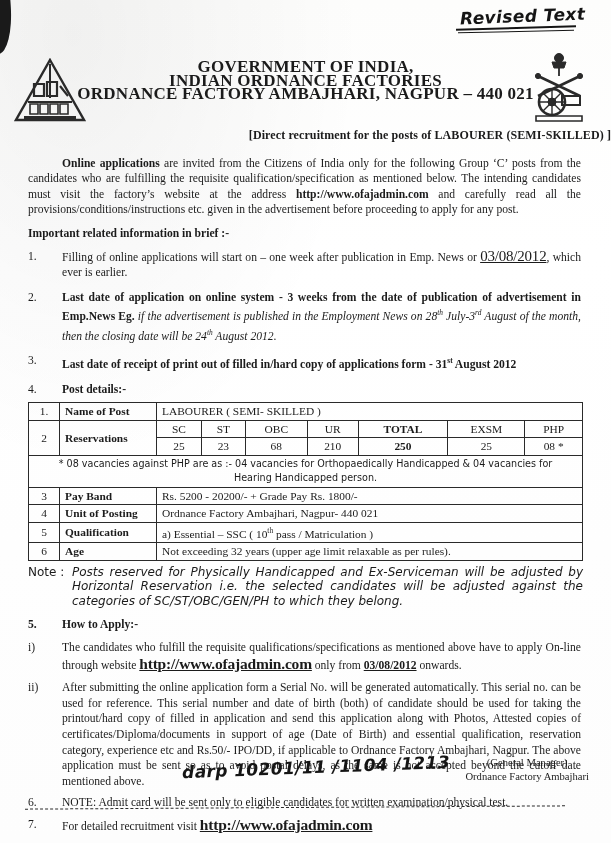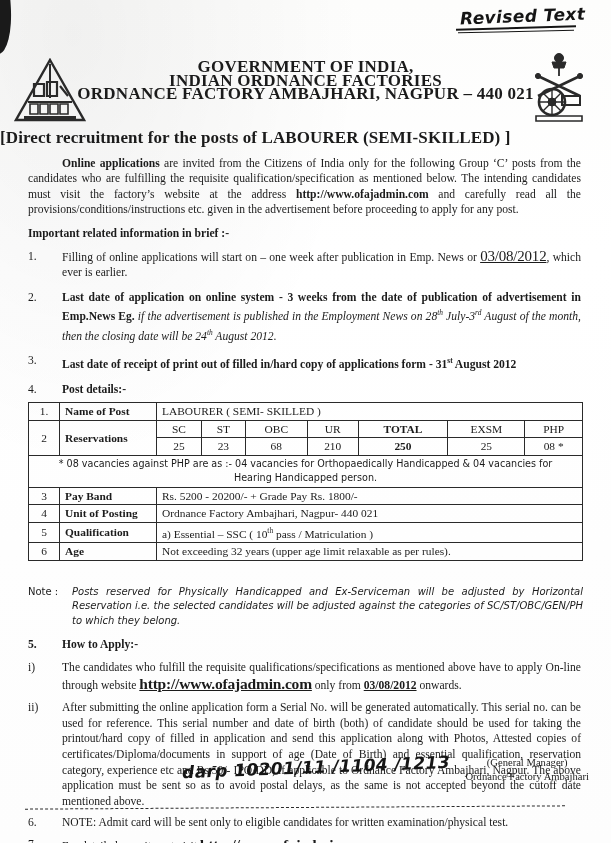--- a/index.html
+++ b/index.html
@@ -49,22 +49,22 @@
   .emblem-left{ position:absolute; left:14px; top:2px; width:72px; height:66px; }
   .emblem-right{ position:absolute; left:528px; top:-6px; width:62px; height:76px; }
   .header-text{
     position:absolute; left:0; right:0; top:4px;
     text-align:center;
     font-weight:700; font-size:17px; line-height:13.5px;
     letter-spacing:.25px;
   }
   .title-main{
     position:absolute; left:0; right:0; top:128px;
-    text-align:left;
-    font-size:17px; font-weight:700;
+    text-align:right;
+    font-size:12px; font-weight:700;
     letter-spacing:.1px;
   }
 
   
   .content{ position:absolute; left:0; top:156px; width:611px; }
   .para{
     margin:0 30px 0 28px;
     font-size:11.6px; line-height:15.4px;
     text-align:justify;
     text-justify:inter-word;
@@ -117,25 +117,25 @@
     padding:2px 6px 3px 6px;
     text-align:center;
   }
   .footnote-cell .ln1{ display:block; text-align:center; }
   .footnote-cell .ln2{ display:block; text-align:center; }
   .bold-cell{ font-weight:700; }
 
   
   .note{
     position:relative;
-    margin:24px 28px 0 28px;
+    margin:4px 28px 0 28px;
     padding-left:44px;
     font-family:"DejaVu Sans", sans-serif;
     font-style:italic;
-    font-size:10px;
+    font-size:12px;
     line-height:14.6px;
     text-align:justify;
   }
   .note .note-lbl{
     position:absolute; left:0; top:0;
     font-style:normal;
   }
 
   
   .sub{

